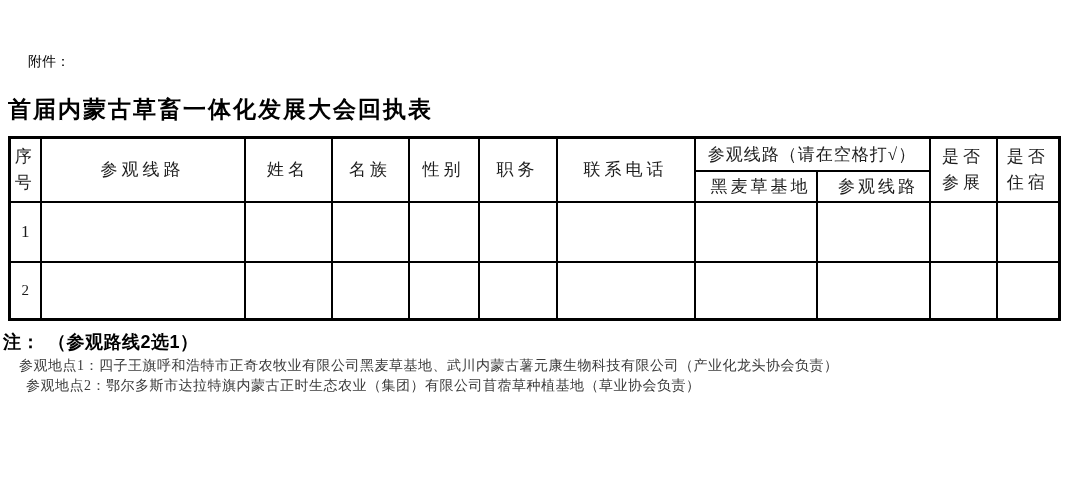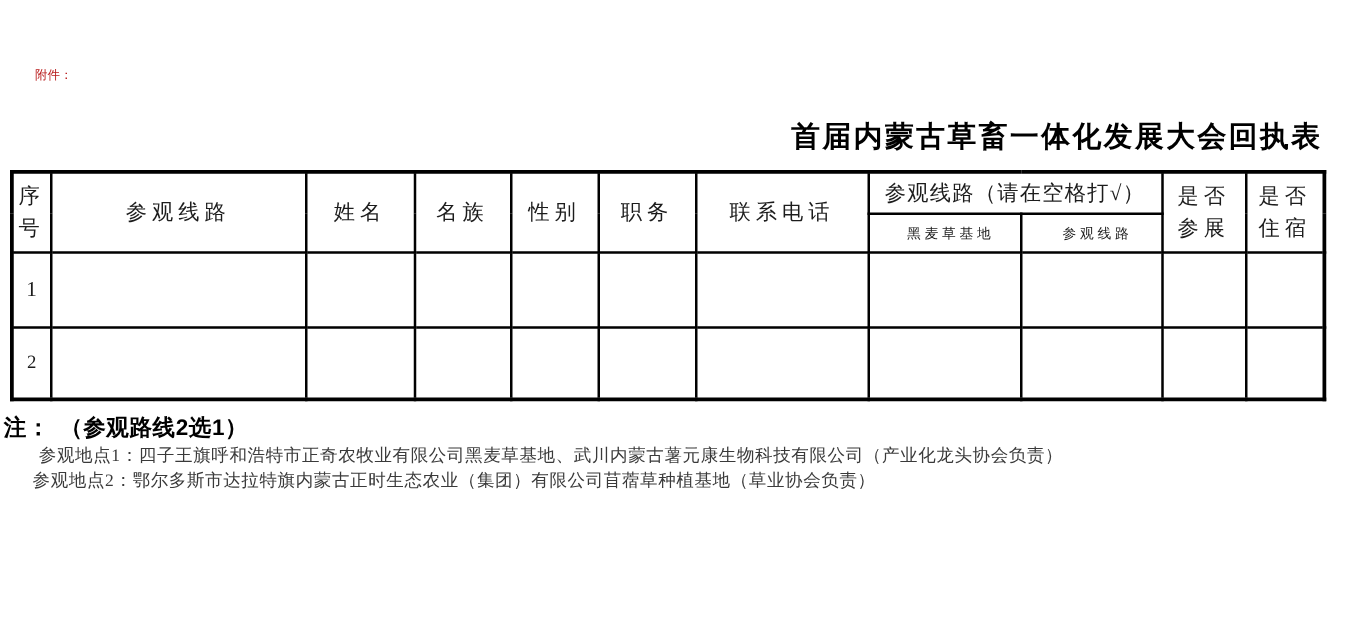--- a/index.html
+++ b/index.html
@@ -17,31 +17,31 @@
   }
   .page {
     position: absolute;
     inset: 0;
     background: #ffffff;
   }
   .attachment {
     position: absolute;
     left: 28px;
     top: 53px;
-    font-size: 10px;
+    font-size: 14px;
     font-family: Liberation Serif, serif;
-    color: #b91c1c;
+    color: #000000;
   }
   .title {
     position: absolute;
     top: 94px;
     left: 8px;
     width: 1050px;
     margin: 0;
-    text-align: right;
+    text-align: left;
     font-family: "Liberation Sans", sans-serif;
     font-size: 23px;
     font-weight: bold;
     letter-spacing: 2px;
     color: #000000;
   }
   table.form-table {
     position: absolute;
     left: 8px;
     top: 136px;
@@ -62,21 +62,21 @@
     overflow: hidden;
   }
   .form-table th {
     font-size: 17px;
     letter-spacing: 4px;
   }
   .form-table th.route-group {
     letter-spacing: 1px;
   }
   .form-table tr.subheader-row th {
-    font-size: 11px;
+    font-size: 17px;
     letter-spacing: 3px;
     padding-left: 10px;
   }
   .form-table th.pre {
     white-space: pre-line;
     line-height: 1.5;
   }
   tr.header-row    { height: 33px; }
   tr.subheader-row { height: 31px; }
   tr.data-row.row-1 { height: 60px; }
@@ -102,21 +102,21 @@
   }
   .note-heading .note-label { margin-right: 8px; }
   .note-line {
     font-family: "Liberation Serif", serif;
     font-size: 14px;
     line-height: 20px;
     color: #3a3a3a;
     letter-spacing: 0.5px;
     white-space: nowrap;
   }
-  .note-line-1 { margin-left: 28px; margin-top: 2px; }
+  .note-line-1 { margin-left: 16px; margin-top: 2px; }
   .note-line-2 { margin-left: 23px; }
 </style>
 </head>
 <body>
 
 <div class="page">
 
   <div class="attachment">附件：</div>
 
   <h1 class="title">首届内蒙古草畜一体化发展大会回执表</h1>

